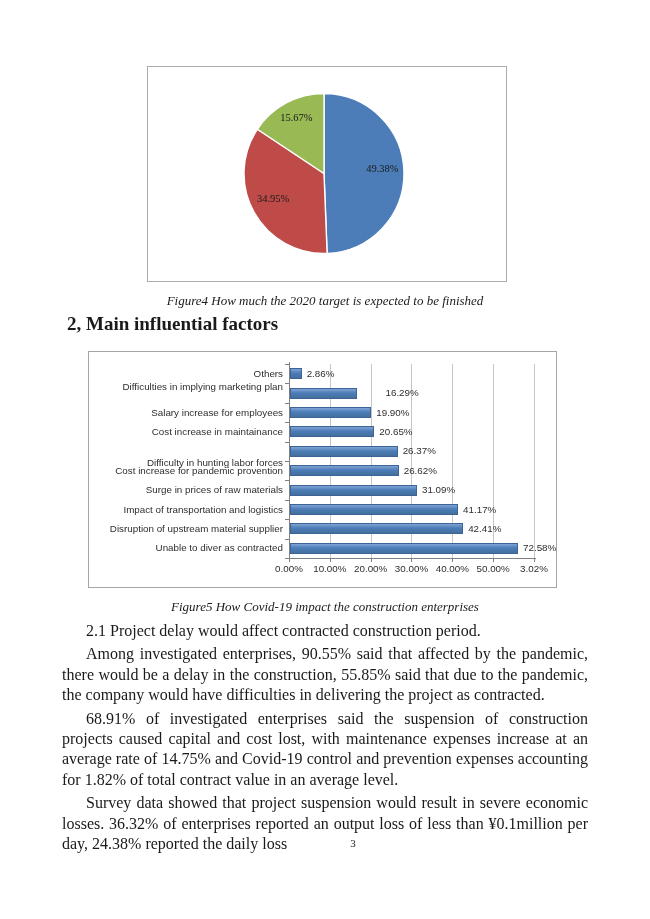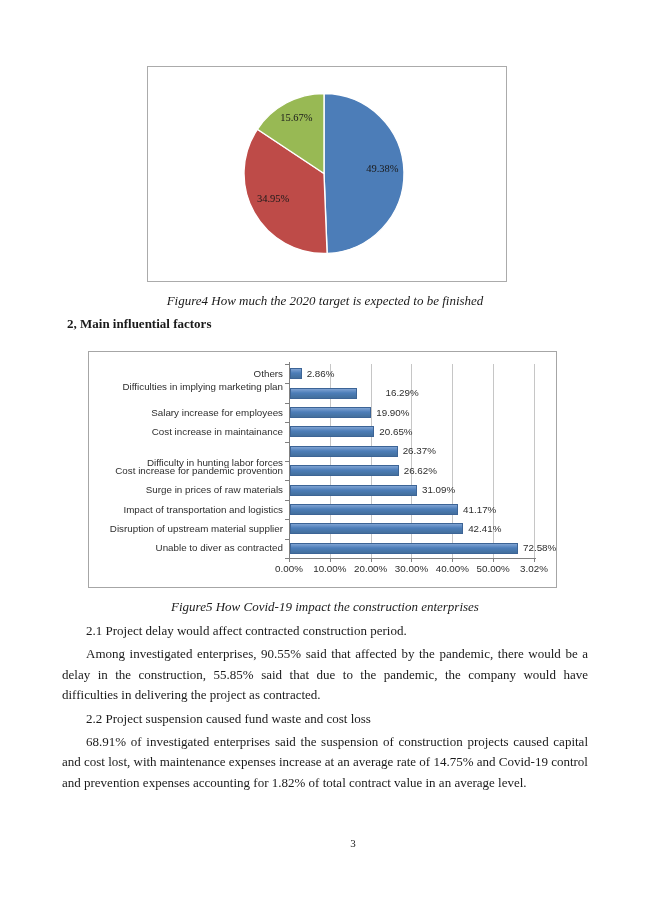--- a/index.html
+++ b/index.html
@@ -28,25 +28,25 @@
   }
   .val-label{position:absolute;font-size:9.8px;color:#2e2e2e;white-space:nowrap;line-height:12px;}
   .xtick-label{position:absolute;font-size:9.8px;color:#2e2e2e;text-align:center;width:46px;line-height:12px;}
   .caption{
     position:absolute;left:0;width:650px;text-align:center;
     font-style:italic;font-size:13px;line-height:16px;
   }
   #caption-fig4{top:293px;}
   #caption-fig5{top:599px;}
   #section-heading{
-    position:absolute;left:67px;top:315px;font-weight:bold;font-size:13px;line-height:17px;
+    position:absolute;left:67px;top:315px;font-weight:bold;font-size:19px;line-height:17px;
   }
   #body-text{
     position:absolute;left:62px;top:621px;width:526px;
-    font-size:13px;line-height:20.4px;
+    font-size:16px;line-height:20.4px;
   }
   #body-text p{margin:0 0 3px 0;text-indent:24px;}
   #body-text p.just{text-align:justify;}
   #page-number{
     position:absolute;left:338px;top:837px;width:30px;text-align:center;
     font-size:11px;color:#1a1a1a;
   }
 </style>
 </head>
 <body>
@@ -132,17 +132,17 @@
       <div class="bar" style="left: 201px; top: 190.8px; width: 228.036px; background-color: rgb(76, 125, 184);"></div>
       <div class="val-label" style="left: 434.036px; top: 190.3px;">72.58%</div>
     </div>
 </div>
 
 <div class="caption" id="caption-fig5">Figure5 How Covid-19 impact the construction enterprises</div>
 
 <div id="body-text">
   <p>2.1 Project delay would affect contracted construction period.</p>
   <p class="just">Among investigated enterprises, 90.55% said that affected by the pandemic, there would be a delay in the construction, 55.85% said that due to the pandemic, the company would have difficulties in delivering the project as contracted.</p>
-  <p>2.2 Project suspension caused fund waste and cost loss</p>
   <p class="just">68.91% of investigated enterprises said the suspension of construction projects caused capital and cost lost, with maintenance expenses increase at an average rate of 14.75% and Covid-19 control and prevention expenses accounting for 1.82% of total contract value in an average level.</p>
+  <p class="just">Survey data showed that project suspension would result in severe economic losses. 36.32% of enterprises reported an output loss of less than ¥0.1million per day, 24.38% reported the daily loss</p>
 </div>
 
 <div id="page-number">3</div>
 
 </body></html>

